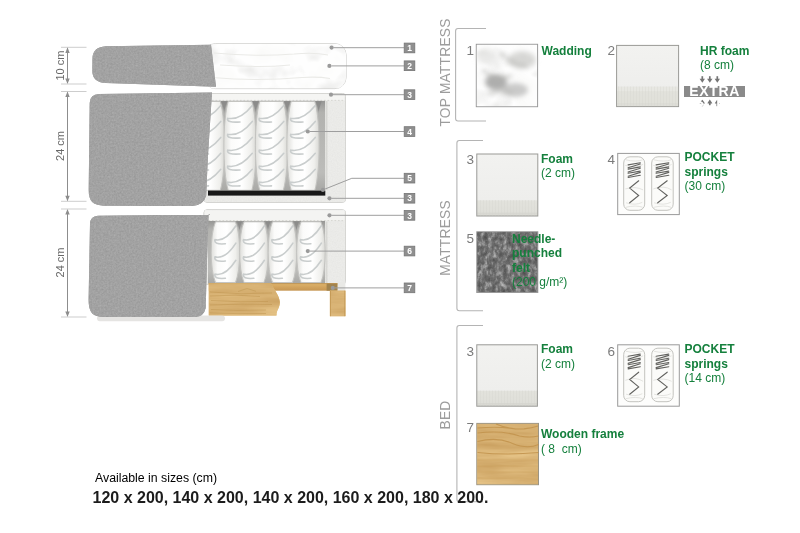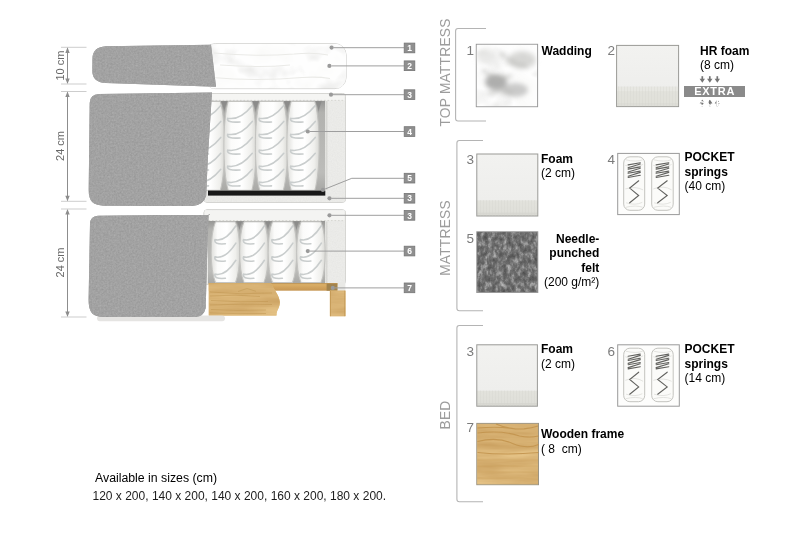--- a/index.html
+++ b/index.html
@@ -1,22 +1,22 @@
 <!DOCTYPE html>
 <html><head><meta charset="utf-8">
 <style>
 html,body{margin:0;padding:0;}
 body{width:800px;height:533px;position:relative;background:#fff;
      font-family:"Liberation Sans",sans-serif;overflow:hidden;}
-.t{position:absolute;font-size:12px;line-height:14.5px;color:#000000;font-weight:bold;white-space:nowrap;}
+.t{position:absolute;font-size:12px;line-height:14.5px;color:#15803d;font-weight:bold;white-space:nowrap;}
 .t .r{font-weight:normal;margin-top:28px;}
 #es{position:absolute;left:683.8px;top:86.2px;width:61.7px;height:10.4px;background:#8a8a8a;
-    color:#fff;font-size:11px;font-weight:bold;letter-spacing:0.7px;text-align:center;line-height:10.8px;}
+    color:#fff;font-size:14px;font-weight:bold;letter-spacing:0.7px;text-align:center;line-height:10.8px;}
 #avail{position:absolute;left:95px;top:470.6px;font-size:12.3px;color:#000000;}
-#sizes{position:absolute;left:92.5px;top:488.8px;font-size:12px;font-weight:normal;color:#1c1c1c;}
+#sizes{position:absolute;left:92.5px;top:488.8px;font-size:16px;font-weight:bold;color:#1c1c1c;}
 </style></head>
 <body>
 <svg width="800" height="533" viewBox="0 0 800 533" style="position:absolute;left:0;top:0">
 <defs>
 <filter id="fab" x="-5%" y="-5%" width="110%" height="110%" color-interpolation-filters="sRGB">
  <feTurbulence type="fractalNoise" baseFrequency="0.55" numOctaves="3" seed="11"></feTurbulence>
  <feColorMatrix type="saturate" values="0"></feColorMatrix>
  <feComponentTransfer>
           <feFuncR type="table" tableValues="0.565 0.71"></feFuncR>
           <feFuncG type="table" tableValues="0.565 0.71"></feFuncG>
@@ -284,20 +284,20 @@
 <line x1="709.8" y1="102.6" x2="709.8" y2="106.2" stroke="#757575" stroke-width="1.7"></line>
     <path d="M709.8,99.6 l-2.7,4 h5.4 Z" fill="#757575"></path>
 <line x1="717.3" y1="76.2" x2="717.3" y2="79.8" stroke="#757575" stroke-width="1.7"></line>
     <path d="M717.3,82.8 l-2.7,-4 h5.4 Z" fill="#757575"></path>
 <line x1="717.3" y1="102.6" x2="717.3" y2="106.2" stroke="#757575" stroke-width="1.7"></line>
     <path d="M717.3,99.6 l-2.7,4 h5.4 Z" fill="#757575"></path>
 </svg>
 <div class="t" style="left:541.5px;top:44.4px;">Wadding</div>
 <div class="t" style="left:700px;top:43.8px;">HR foam<br><span class="r">(8 cm)</span></div>
 <div class="t" style="left:541px;top:151.6px;">Foam<br><span class="r">(2 cm)</span></div>
-<div class="t" style="left:684.5px;top:150.3px;">POCKET<br>springs<br><span class="r">(40 cm)</span></div>
-<div class="t" style="left:544px;top:231.5px;text-align:right;">Needle-<br>punched<br>felt<br><span class="r">(200 g/m²)</span></div>
+<div class="t" style="left:684.5px;top:150.3px;">POCKET<br>springs<br><span class="r">(30 cm)</span></div>
+<div class="t" style="left:512px;top:231.5px;">Needle-<br>punched<br>felt<br><span class="r">(200 g/m²)</span></div>
 <div class="t" style="left:541px;top:342.1px;">Foam<br><span class="r">(2 cm)</span></div>
 <div class="t" style="left:684.5px;top:342.1px;">POCKET<br>springs<br><span class="r">(14 cm)</span></div>
 <div class="t" style="left:541px;top:427px;">Wooden frame<br><span class="r">(&nbsp;8&nbsp;&nbsp;cm)</span></div>
 <div id="es">EXTRA SOFT</div>
 <div id="avail">Available in sizes (cm)</div>
 <div id="sizes">120 x 200, 140 x 200, 140 x 200, 160 x 200, 180 x 200.</div>
 
 </body></html>

